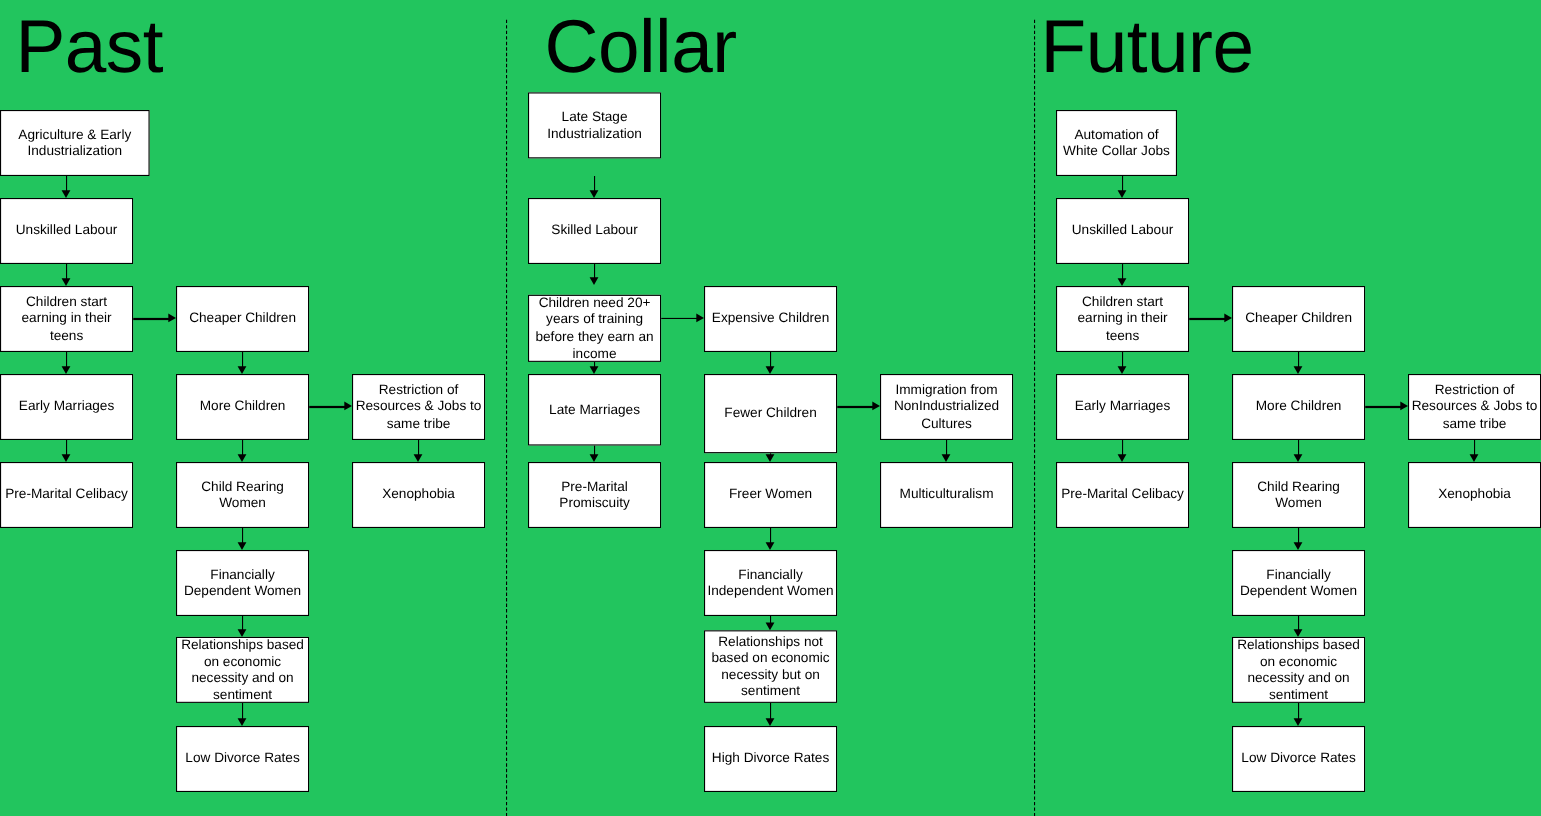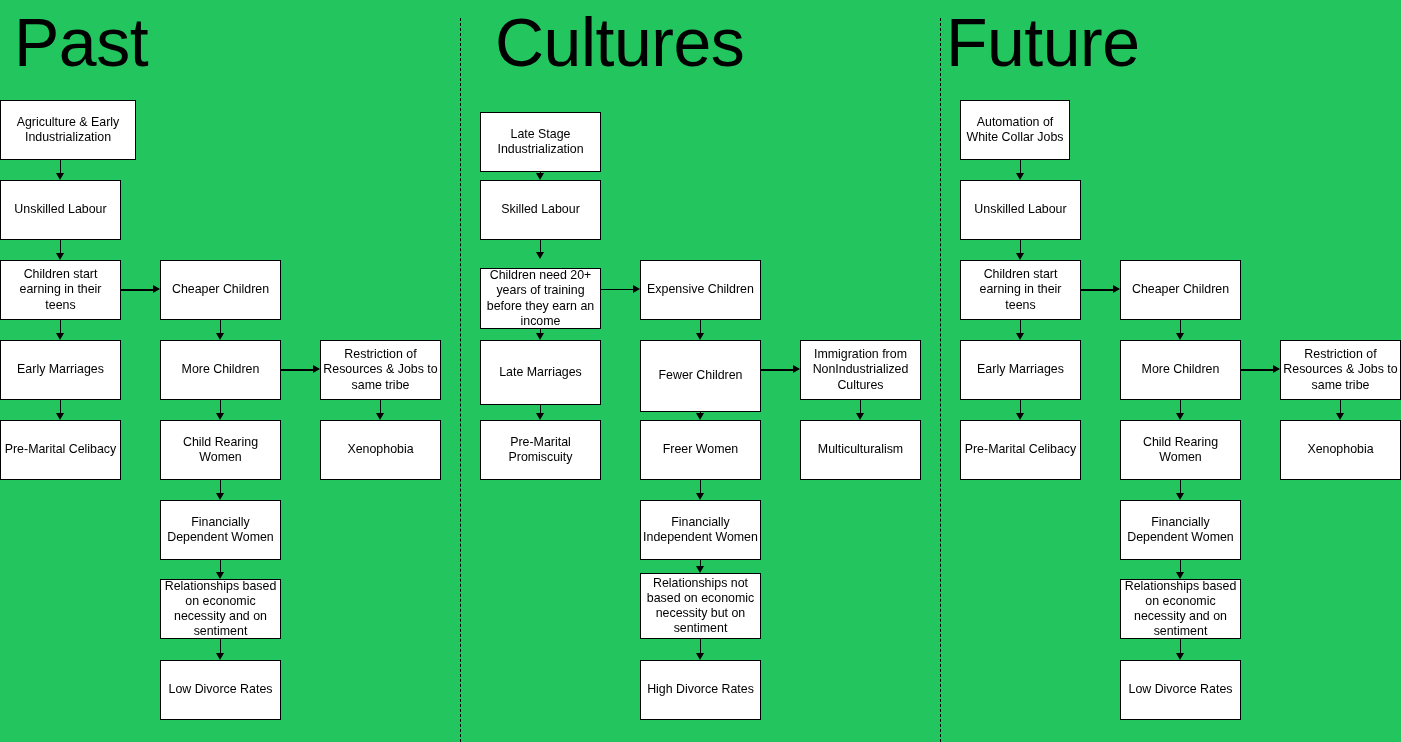--- a/index.html
+++ b/index.html
@@ -71,21 +71,21 @@
     border-bottom: 4.6px solid transparent;
     border-left: 7.5px solid #000000;
   }
 </style>
 </head>
 <body>
 
 <div id="canvas">
   <div id="titles-layer">
       <div class="col-title" style="left: 14px; top: 8px;">Past</div>
-      <div class="col-title" style="left: 495px; top: 8px;">Cultures</div>
+      <div class="col-title" style="left: 495px; top: 8px;">Collar</div>
       <div class="col-title" style="left: 946px; top: 8px;">Future</div>
     </div>
   <div id="dividers-layer">
       <div class="divider" style="left: 460px; top: 18px; height: 724px;"></div>
       <div class="divider" style="left: 940px; top: 18px; height: 724px;"></div>
     </div>
   <div id="edges-layer">
       <div class="edge edge-v" style="left: 59.85px; top: 160px; height: 14px;"></div>
       <div class="arrowhead arrow-down" style="left: 55.9px; top: 172.5px;"></div>
       <div class="edge edge-v" style="left: 59.85px; top: 240px; height: 14px;"></div>
@@ -192,21 +192,21 @@
       </div>
       <div class="node" style="left: 160px; top: 660px; width: 121px; height: 60px;">
         <span>Low Divorce Rates</span>
       </div>
       <div class="node" style="left: 320px; top: 340px; width: 121px; height: 60px;">
         <span>Restriction of Resources &amp; Jobs to same tribe</span>
       </div>
       <div class="node" style="left: 320px; top: 420px; width: 121px; height: 60px;">
         <span>Xenophobia</span>
       </div>
-      <div class="node" style="left: 480px; top: 112px; width: 121px; height: 60px; justify-content: flex-end;">
+      <div class="node" style="left: 480px; top: 84px; width: 121px; height: 60px; justify-content: flex-end;">
         <span>Late Stage Industrialization</span>
       </div>
       <div class="node" style="left: 480px; top: 180px; width: 121px; height: 60px;">
         <span>Skilled Labour</span>
       </div>
       <div class="node" style="left: 480px; top: 244px; width: 121px; height: 61px; margin-top: 24px;">
         <span>Children need 20+ years of training before they earn an income</span>
       </div>
       <div class="node" style="left: 480px; top: 340px; width: 121px; height: 65px; justify-content: center;">
         <span>Late Marriages</span>

